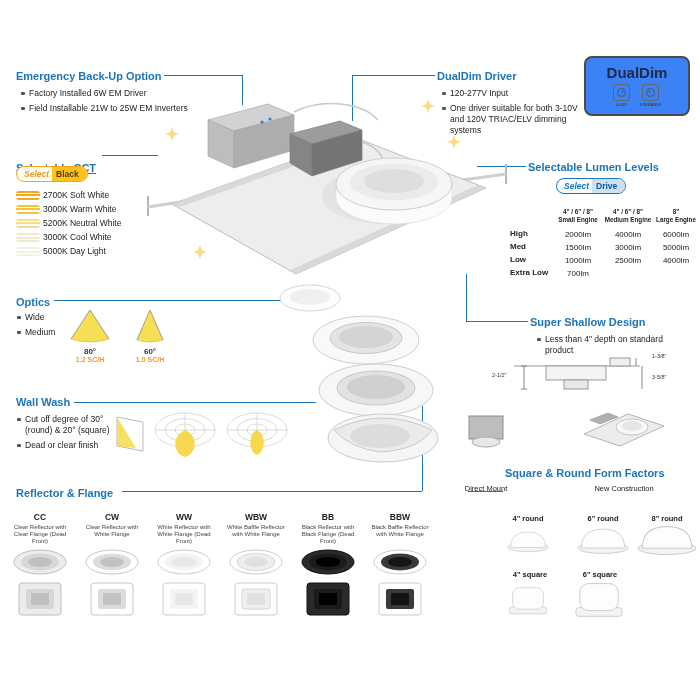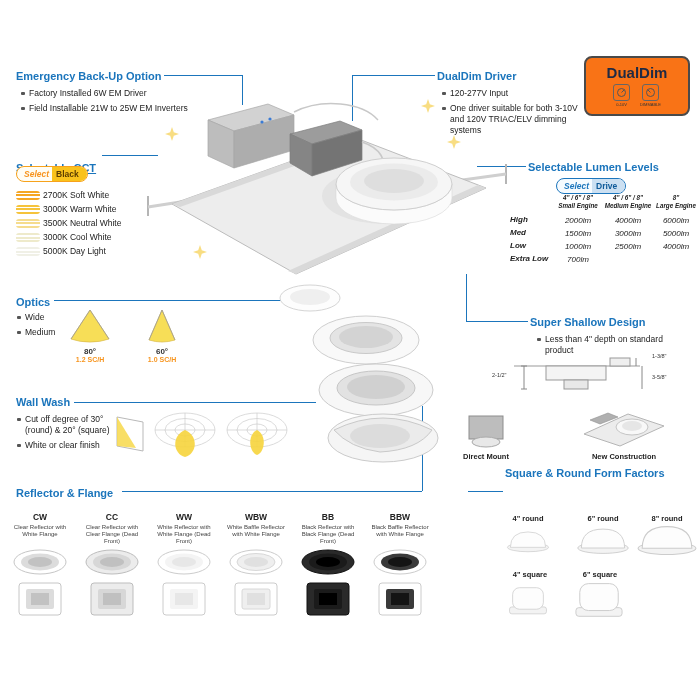--- a/index.html
+++ b/index.html
@@ -23,55 +23,55 @@
   
   .cct-row{display:flex;align-items:center;gap:3px;height:14px;}
   .cct-swatch{width:24px;height:9px;border-radius:3px;}
   .sw0{background:repeating-linear-gradient(to bottom,#f5a623 0 2px,rgba(0,0,0,0) 2px 3.5px);}
   .sw1{background:repeating-linear-gradient(to bottom,#f5c33b 0 2px,rgba(0,0,0,0) 2px 3.5px);}
   .sw2{background:repeating-linear-gradient(to bottom,#f5dc8e 0 2px,rgba(0,0,0,0) 2px 3.5px);}
   .sw3{background:repeating-linear-gradient(to bottom,#eeeacb 0 2px,rgba(0,0,0,0) 2px 3.5px);}
   .sw4{background:repeating-linear-gradient(to bottom,#f0f0e6 0 2px,rgba(0,0,0,0) 2px 3.5px);}
   .cct-label{font-size:8.5px;color:#222;}
   
-  .lum-table{position:absolute;left:510px;top:194px;width:188px;color:#222;font-style:italic;}
+  .lum-table{position:absolute;left:510px;top:208px;width:188px;color:#222;}
   .lum-row{display:flex;height:13px;align-items:center;}
   .lum-row.head{height:auto;align-items:flex-end;margin-bottom:4px;}
   .lum-c0{width:44px;text-align:left;font-weight:bold;font-size:8px;line-height:1.05;}
   .lum-c1{width:48px;text-align:center;font-size:8px;}
   .lum-c2{width:52px;text-align:center;font-size:8px;}
   .lum-c3{width:44px;text-align:center;font-size:8px;}
   .lum-head-cell{font-size:6.3px;font-weight:bold;line-height:1.25;}
   
   .beam{display:flex;flex-direction:column;align-items:center;}
   .beam-angle{font-size:8px;font-weight:bold;color:#333;margin-top:1px;}
   .beam-ratio{font-size:7px;font-weight:bold;color:#f7941d;}
   
-  .dd-box{position:absolute;left:584px;top:56px;width:106px;height:60px;border:2px solid #4a4a4a;border-radius:8px;display:flex;flex-direction:column;align-items:center;padding-top:6px;box-sizing:border-box;background:#f97316;}
+  .dd-box{position:absolute;left:584px;top:56px;width:106px;height:60px;border:2px solid #4a4a4a;border-radius:8px;display:flex;flex-direction:column;align-items:center;padding-top:6px;box-sizing:border-box;background:#3b82f6;}
   .dd-brand{font-size:15px;font-weight:bold;color:#1f2a44;}
   .dd-icons{display:flex;gap:10px;margin-top:3px;}
   .dd-ic-wrap{display:flex;flex-direction:column;align-items:center;}
   .dd-ic{width:15px;height:15px;border:1px solid #666;border-radius:3px;display:flex;align-items:center;justify-content:center;}
   .dd-cap{font-size:4px;color:#333;margin-top:1px;white-space:nowrap;}
   
   .ref-grid{position:absolute;left:4px;top:512px;width:434px;display:flex;}
   .ref-col{width:72px;display:flex;flex-direction:column;align-items:center;text-align:center;}
   .ref-code{font-size:8.5px;font-weight:bold;color:#222;}
   .ref-desc{font-size:6px;color:#444;line-height:1.2;height:22px;margin-top:2px;padding:0 2px;}
   .ref-img{margin-top:3px;}
   .ref-img2{margin-top:5px;}
   .opt-cw .flange{fill:#ffffff;stroke:#c6c6c6;}  .opt-cw .cone{fill:#dcdcdc;}  .opt-cw .deep{fill:#c2c2c2;}
   .opt-cc .flange{fill:#ececec;stroke:#bdbdbd;}  .opt-cc .cone{fill:#d7d7d7;}  .opt-cc .deep{fill:#c0c0c0;}
   .opt-ww .flange{fill:#ffffff;stroke:#cccccc;}  .opt-ww .cone{fill:#f4f4f4;}  .opt-ww .deep{fill:#e7e7e7;}
   .opt-bb .flange{fill:#2a2a2a;stroke:#111111;}  .opt-bb .cone{fill:#1b1b1b;}  .opt-bb .deep{fill:#000000;}
   .opt-wbw .flange{fill:#ffffff;stroke:#cccccc;} .opt-wbw .cone{fill:#efefef;stroke:#d8d8d8;} .opt-wbw .deep{fill:#e0e0e0;}
   .opt-bbw .flange{fill:#ffffff;stroke:#cccccc;} .opt-bbw .cone{fill:#3a3a3a;} .opt-bbw .deep{fill:#141414;}
   
   .ff-label{position:absolute;font-size:7.5px;font-weight:bold;color:#222;text-align:center;}
-  .thumb-label{position:absolute;font-size:7.5px;font-weight:bold;color:#222;text-align:center;}
+  .thumb-label{position:absolute;font-size:7.5px;font-weight:normal;color:#222;text-align:center;margin-top:32px;}
   .dimlabel{position:absolute;font-size:5.5px;color:#333;white-space:nowrap;}
 </style>
 </head>
 <body>
 
 <div class="page">
 
   <div class="lineh" style="left:164px;top:75px;width:78px;"></div>
   <div class="linev" style="left:242px;top:75px;height:30px;"></div>
   <div class="lineh" style="left:352px;top:75px;width:83px;"></div>
@@ -131,21 +131,21 @@
     <div class="cct-row">
       <span class="cct-swatch sw0"></span>
       <span class="cct-label">2700K Soft White</span>
     </div>
     <div class="cct-row">
       <span class="cct-swatch sw1"></span>
       <span class="cct-label">3000K Warm White</span>
     </div>
     <div class="cct-row">
       <span class="cct-swatch sw2"></span>
-      <span class="cct-label">3500K Neutral White</span>
+      <span class="cct-label">5200K Neutral White</span>
     </div>
     <div class="cct-row">
       <span class="cct-swatch sw3"></span>
       <span class="cct-label">3000K Cool White</span>
     </div>
     <div class="cct-row">
       <span class="cct-swatch sw4"></span>
       <span class="cct-label">5000K Day Light</span>
     </div>
   </div>
@@ -261,21 +261,21 @@
       <path d="M66,152 Q115,128 164,152 Q150,172 112,174 Q82,170 66,152 Z" fill="#ebebeb" stroke="#c9c9c9"></path>
       <ellipse cx="112" cy="158" rx="30" ry="12" fill="#dcdcdc"></ellipse>
     </g>
   </svg>
 
   <div class="heading" style="left:16px;top:296px;">Optics</div>
   <div class="abs" style="left:16px;top:308px;width:46px;">
     <div class="bullet">Wide</div>
     <div class="bullet">Medium</div>
   </div>
-  <div class="abs" style="left:66px;top:308px;display:flex;gap:24px;">
+  <div class="abs" style="left:66px;top:308px;display:flex;gap:12px;">
     <div class="beam">
       <svg width="48" height="38" viewBox="0 0 48 38">
         <path d="M24,2 L5,31 A34,18 0 0 0 43,31 Z" fill="#f7dd4f" stroke="#d9b63d" stroke-width="0.7" opacity="0.95"></path>
         <line x1="24" y1="2" x2="5" y2="31" stroke="#9a9a9a" stroke-width="0.8"></line>
         <line x1="24" y1="2" x2="43" y2="31" stroke="#9a9a9a" stroke-width="0.8"></line>
       </svg>
       <div class="beam-angle">80°</div>
       <div class="beam-ratio">1.2 SC/H</div>
     </div>
     <div class="beam">
@@ -316,21 +316,21 @@
     <polygon points="12,16 30,9 40,13 22,20" fill="#b0b0b0" stroke="#909090" stroke-width="0.6"></polygon>
     <ellipse cx="54" cy="23" rx="16" ry="8" fill="#f8f8f8" stroke="#c5c5c5"></ellipse>
     <ellipse cx="54" cy="22" rx="10" ry="5" fill="#e6e6e6"></ellipse>
   </svg>
   <div class="thumb-label" style="left:452px;top:452px;width:68px;">Direct Mount</div>
   <div class="thumb-label" style="left:580px;top:452px;width:88px;">New Construction</div>
 
   <div class="heading" style="left:16px;top:396px;">Wall Wash</div>
   <div class="abs" style="left:16px;top:410px;width:94px;">
     <div class="bullet">Cut off degree of 30° (round) &amp; 20° (square)</div>
-    <div class="bullet">White or clear finish</div>
+    <div class="bullet">Dead or clear finish</div>
   </div>
   <svg class="abs" style="left:114px;top:414px;" width="34" height="40" viewBox="0 0 34 40">
     <polygon points="3,3 29,8 29,37 3,32" fill="#ffffff" stroke="#b9b9b9"></polygon>
     <polygon points="3,3 3,32 22,34" fill="#f7d84a" opacity="0.85"></polygon>
   </svg>
   <svg class="abs" style="left:152px;top:410px;" width="66" height="52" viewBox="0 0 66 52">
     <g stroke="#cccccc" fill="none" stroke-width="0.7">
       <ellipse cx="33" cy="20" rx="30" ry="17"></ellipse>
       <ellipse cx="33" cy="20" rx="20" ry="11.5"></ellipse>
       <ellipse cx="33" cy="20" rx="10" ry="6"></ellipse>
@@ -346,50 +346,50 @@
       <ellipse cx="33" cy="20" rx="10" ry="6"></ellipse>
       <line x1="3" y1="20" x2="63" y2="20"></line>
       <line x1="33" y1="3" x2="33" y2="37"></line>
     </g>
     <path d="M33,20 C23,25 25,42 33,45 C41,42 43,25 33,20 Z" fill="#f6d43c" opacity="0.9"></path>
   </svg>
 
   <div class="heading" style="left:16px;top:487px;">Reflector &amp; Flange</div>
   <div class="ref-grid">
 
+    <div class="ref-col opt-cc">
+      <div class="ref-code">CC</div>
+      <div class="ref-desc">Clear Reflector with Clear Flange (Dead Front)</div>
+      <svg class="ref-img" width="54" height="26" viewBox="0 0 54 26">
+        <ellipse class="flange" cx="27" cy="13" rx="26" ry="12"></ellipse>
+          <ellipse class="cone" cx="27" cy="13" rx="19" ry="8.5"></ellipse>
+          <ellipse class="deep" cx="27" cy="13" rx="12" ry="5"></ellipse>
+      </svg>
+      <svg class="ref-img2" width="46" height="38" viewBox="0 0 46 38">
+        <rect class="flange" x="2" y="3" width="42" height="32" rx="3"></rect>
+          <rect class="cone" x="9" y="9" width="28" height="20" rx="2"></rect>
+          <rect class="deep" x="14" y="13" width="18" height="12"></rect>
+      </svg>
+    </div>
+
     <div class="ref-col opt-cw">
       <div class="ref-code">CW</div>
       <div class="ref-desc">Clear Reflector with White Flange</div>
       <svg class="ref-img" width="54" height="26" viewBox="0 0 54 26">
         <ellipse class="flange" cx="27" cy="13" rx="26" ry="12"></ellipse>
           <ellipse class="cone" cx="27" cy="13" rx="19" ry="8.5"></ellipse>
           <ellipse class="deep" cx="27" cy="13" rx="12" ry="5"></ellipse>
       </svg>
       <svg class="ref-img2" width="46" height="38" viewBox="0 0 46 38">
         <rect class="flange" x="2" y="3" width="42" height="32" rx="3"></rect>
           <rect class="cone" x="9" y="9" width="28" height="20" rx="2"></rect>
           <rect class="deep" x="14" y="13" width="18" height="12"></rect>
       </svg>
     </div>
 
-    <div class="ref-col opt-cc">
-      <div class="ref-code">CC</div>
-      <div class="ref-desc">Clear Reflector with Clear Flange (Dead Front)</div>
-      <svg class="ref-img" width="54" height="26" viewBox="0 0 54 26">
-        <ellipse class="flange" cx="27" cy="13" rx="26" ry="12"></ellipse>
-          <ellipse class="cone" cx="27" cy="13" rx="19" ry="8.5"></ellipse>
-          <ellipse class="deep" cx="27" cy="13" rx="12" ry="5"></ellipse>
-      </svg>
-      <svg class="ref-img2" width="46" height="38" viewBox="0 0 46 38">
-        <rect class="flange" x="2" y="3" width="42" height="32" rx="3"></rect>
-          <rect class="cone" x="9" y="9" width="28" height="20" rx="2"></rect>
-          <rect class="deep" x="14" y="13" width="18" height="12"></rect>
-      </svg>
-    </div>
-
     <div class="ref-col opt-ww">
       <div class="ref-code">WW</div>
       <div class="ref-desc">White Reflector with White Flange (Dead Front)</div>
       <svg class="ref-img" width="54" height="26" viewBox="0 0 54 26">
         <ellipse class="flange" cx="27" cy="13" rx="26" ry="12"></ellipse>
           <ellipse class="cone" cx="27" cy="13" rx="19" ry="8.5"></ellipse>
           <ellipse class="deep" cx="27" cy="13" rx="12" ry="5"></ellipse>
       </svg>
       <svg class="ref-img2" width="46" height="38" viewBox="0 0 46 38">
         <rect class="flange" x="2" y="3" width="42" height="32" rx="3"></rect>

